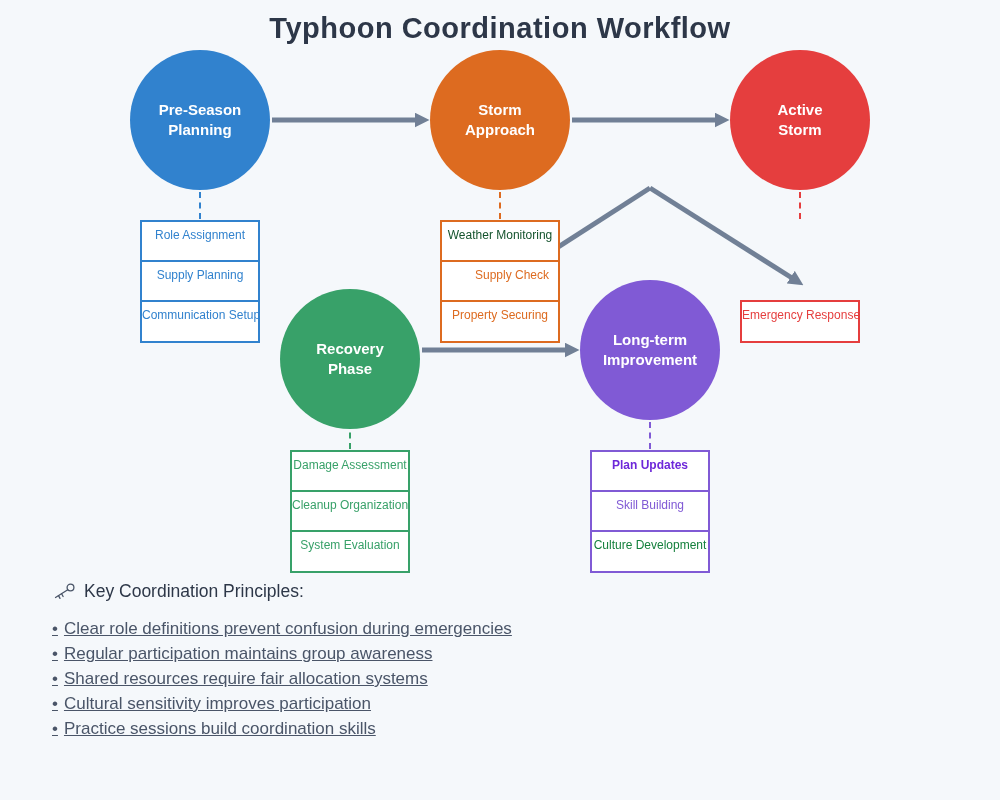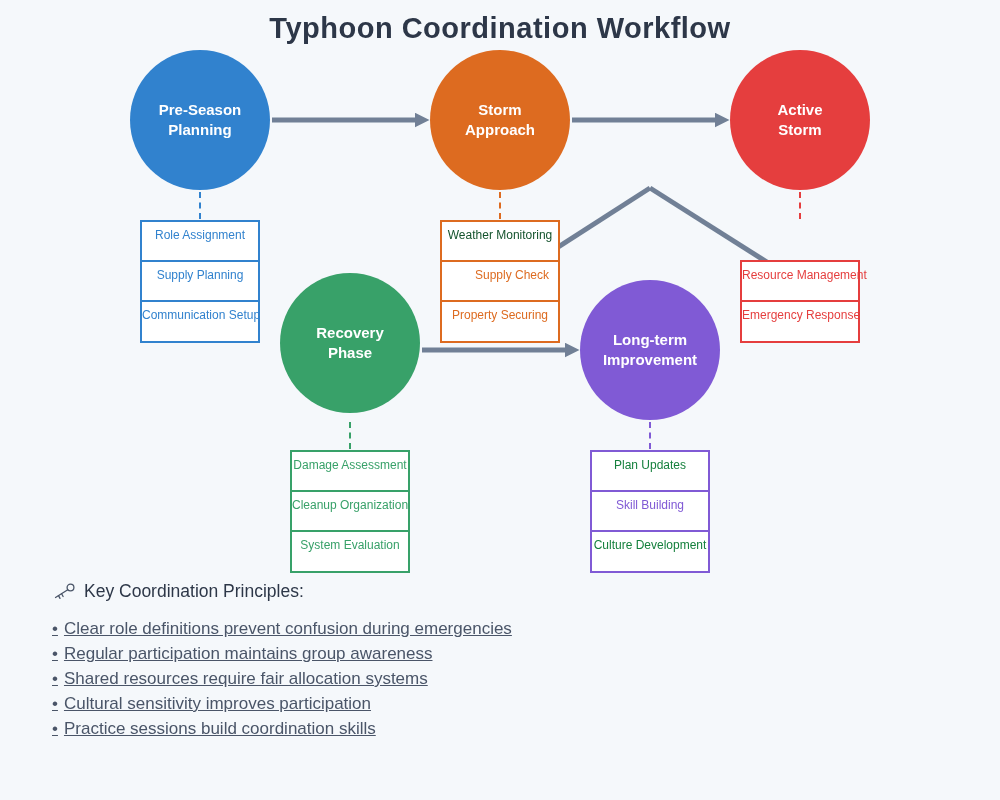--- a/index.html
+++ b/index.html
@@ -126,38 +126,37 @@
   <div class="connector" style="left: 499px; top: 192px; border-left-color: rgb(221, 107, 32);"></div>
   <div class="task-box" style="left: 440px; top: 220px; border-color: rgb(221, 107, 32); color: #14532d;">Weather Monitoring</div>
   <div class="task-box" style="left: 440px; top: 260px; border-color: rgb(221, 107, 32); color: rgb(221, 107, 32); padding-left: 24px;">Supply Check</div>
   <div class="task-box" style="left: 440px; top: 300px; border-color: rgb(221, 107, 32); color: rgb(221, 107, 32);">Property Securing</div>
 
   <div class="phase-circle" style="left: 730px; top: 50px; background-color: rgb(229, 62, 62);">
     <span>Active</span>
     <span>Storm</span>
   </div>
   <div class="connector" style="left: 799px; top: 192px; border-left-color: rgb(229, 62, 62);"></div>
-  <div class="task-box" style="left: 740px; top: 260px; border-color: rgb(229, 62, 62); color: rgb(229, 62, 62);">Resource Management</div>
   <div class="task-box" style="left: 740px; top: 300px; border-color: rgb(229, 62, 62); color: rgb(229, 62, 62);">Emergency Response</div>
 
-  <div class="phase-circle" style="left: 280px; top: 273px; background-color: rgb(56, 161, 105);">
+  <div class="phase-circle" style="left: 280px; top: 289px; background-color: rgb(56, 161, 105);">
     <span>Recovery</span>
     <span>Phase</span>
   </div>
   <div class="connector" style="left: 349px; top: 422px; border-left-color: rgb(56, 161, 105);"></div>
   <div class="task-box" style="left: 290px; top: 450px; border-color: rgb(56, 161, 105); color: rgb(56, 161, 105);">Damage Assessment</div>
   <div class="task-box" style="left: 290px; top: 490px; border-color: rgb(56, 161, 105); color: rgb(56, 161, 105);">Cleanup Organization</div>
   <div class="task-box" style="left: 290px; top: 530px; border-color: rgb(56, 161, 105); color: rgb(56, 161, 105);">System Evaluation</div>
 
   <div class="phase-circle" style="left: 580px; top: 280px; background-color: rgb(128, 90, 213);">
     <span>Long-term</span>
     <span>Improvement</span>
   </div>
   <div class="connector" style="left: 649px; top: 422px; border-left-color: rgb(128, 90, 213);"></div>
-  <div class="task-box" style="left: 590px; top: 450px; border-color: rgb(128, 90, 213); color: #15803d;">Plan Updates</div>
+  <div class="task-box" style="left: 590px; top: 450px; border-color: rgb(128, 90, 213); color: #6d28d9; font-weight: bold;">Plan Updates</div>
   <div class="task-box" style="left: 590px; top: 490px; border-color: rgb(128, 90, 213); color: rgb(128, 90, 213);">Skill Building</div>
   <div class="task-box" style="left: 590px; top: 530px; border-color: rgb(128, 90, 213); color: #15803d;">Culture Development</div>
 
   <div class="principles">
     <div class="principles-heading">
       <svg class="key-icon-svg" width="24" height="19" viewBox="0 0 24 19">
         <g fill="none" stroke="#4a5568" stroke-width="1.3" stroke-linecap="round">
           <circle cx="18.5" cy="5.5" r="3.4"></circle>
           <line x1="15.8" y1="7.8" x2="3.5" y2="15.5"></line>
           <line x1="6.5" y1="13.6" x2="8" y2="16.4"></line>

